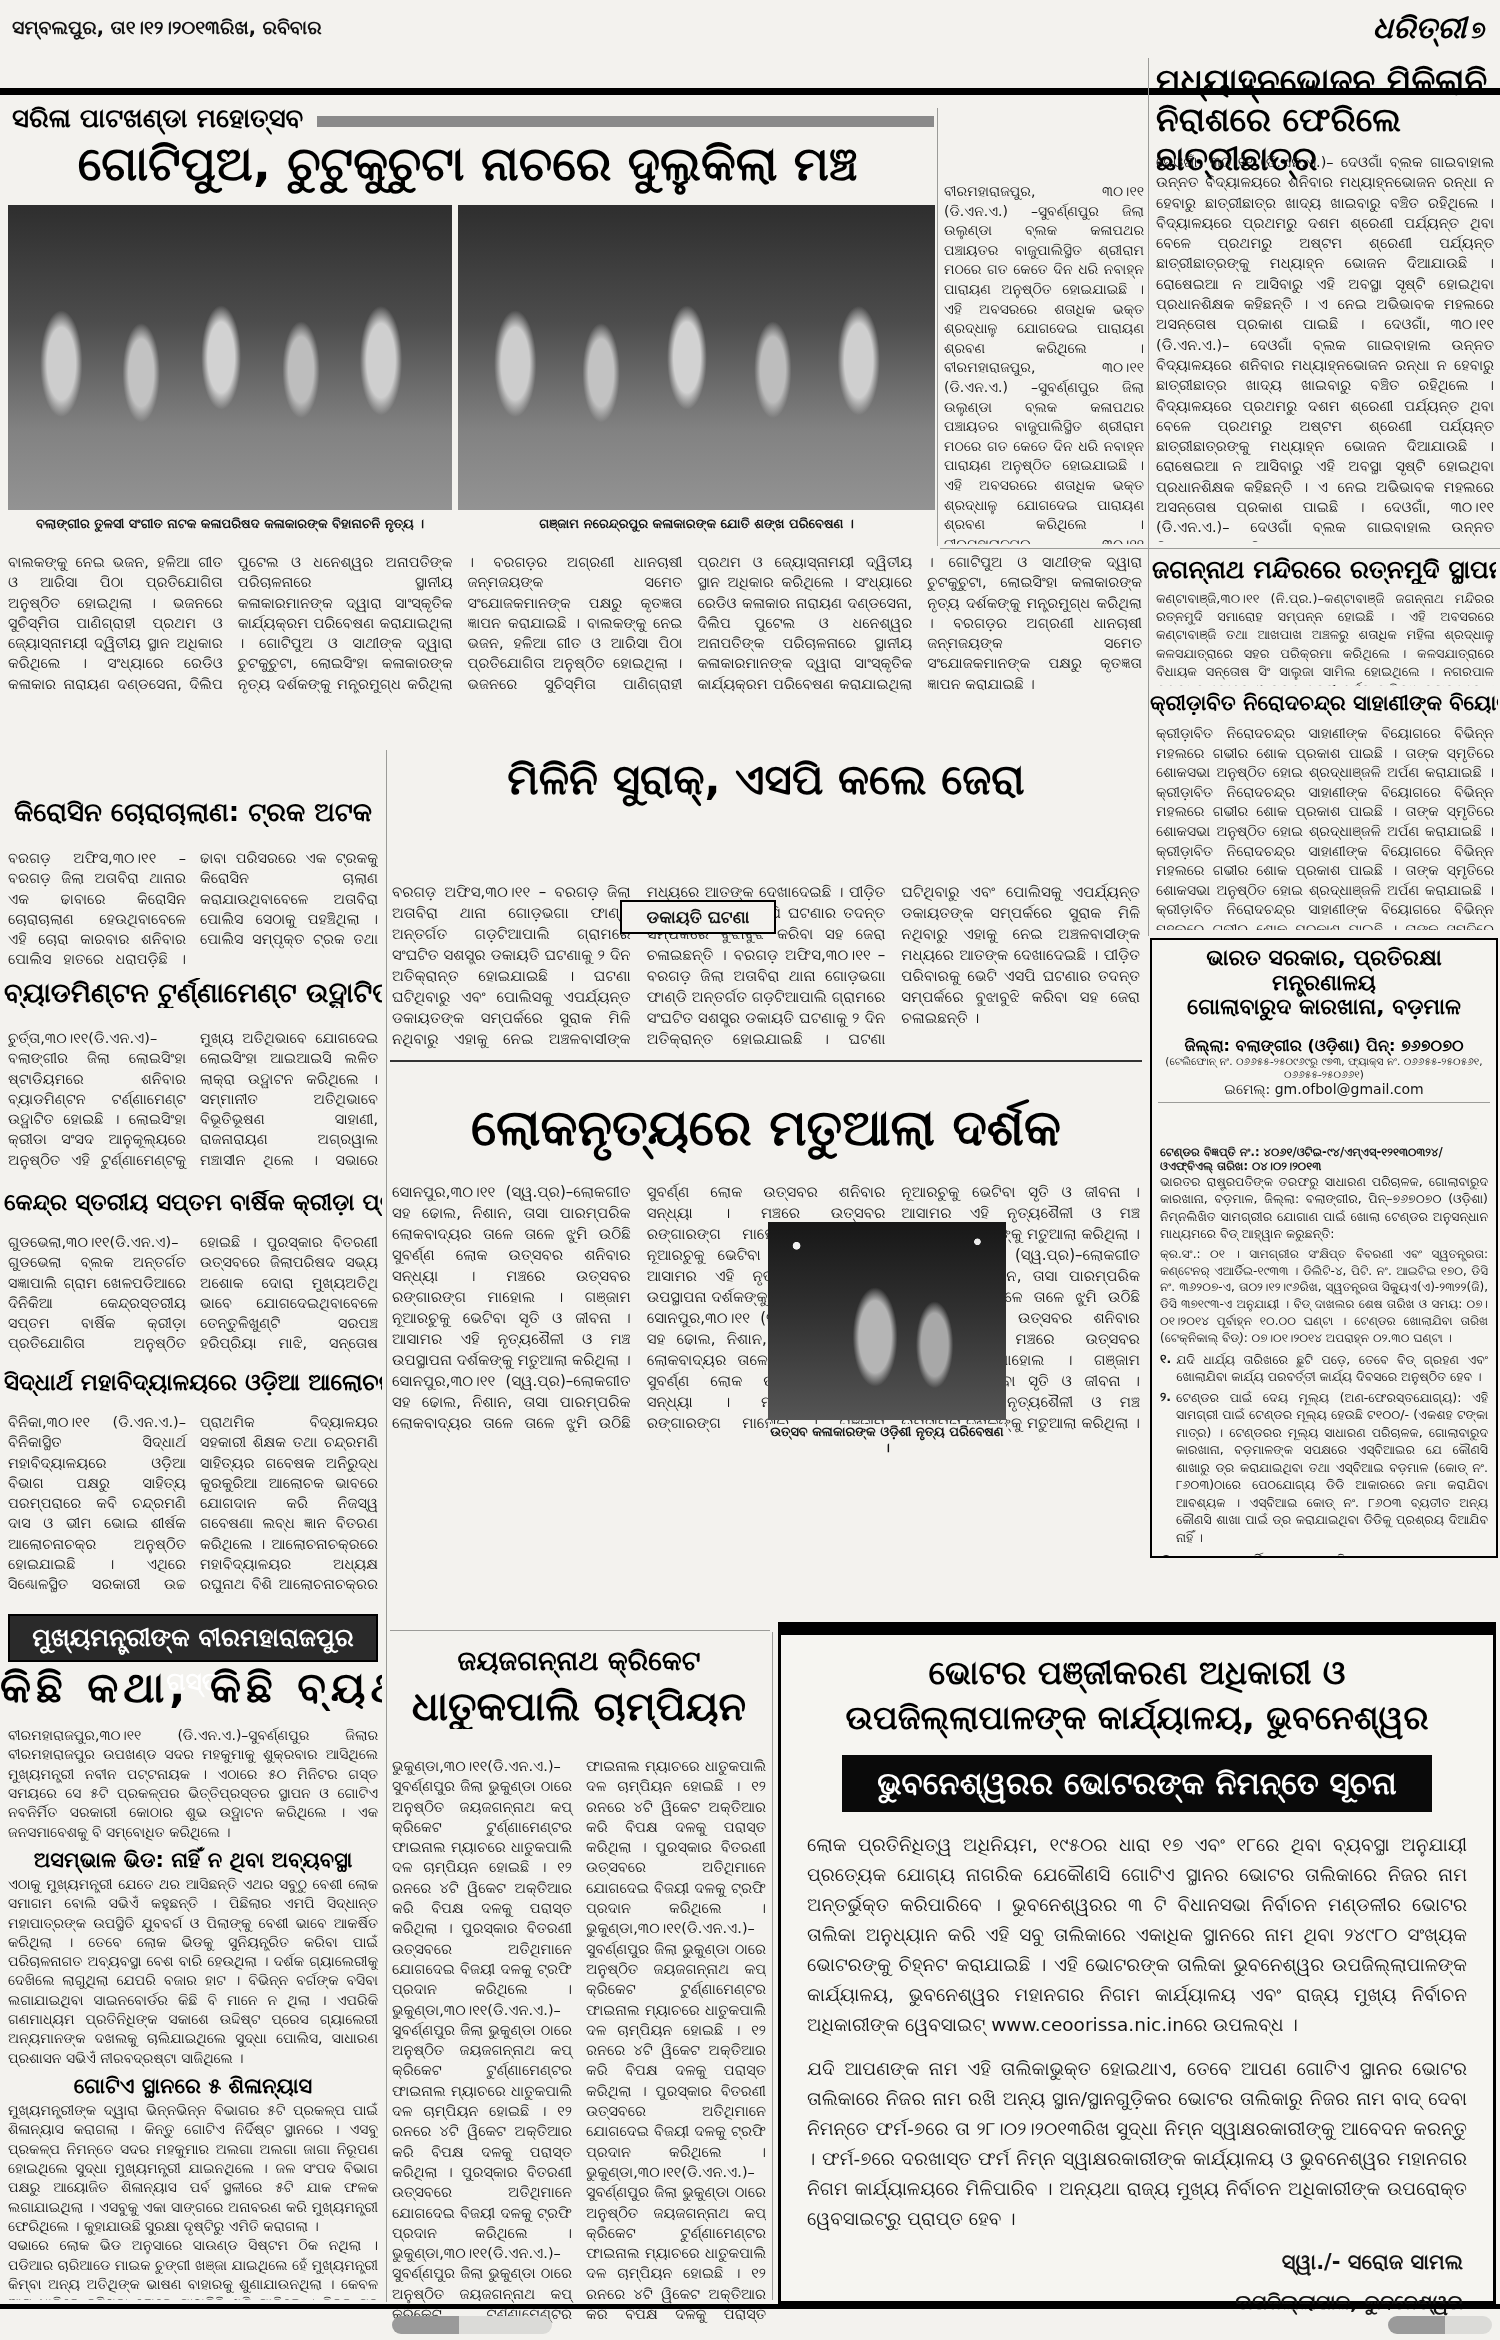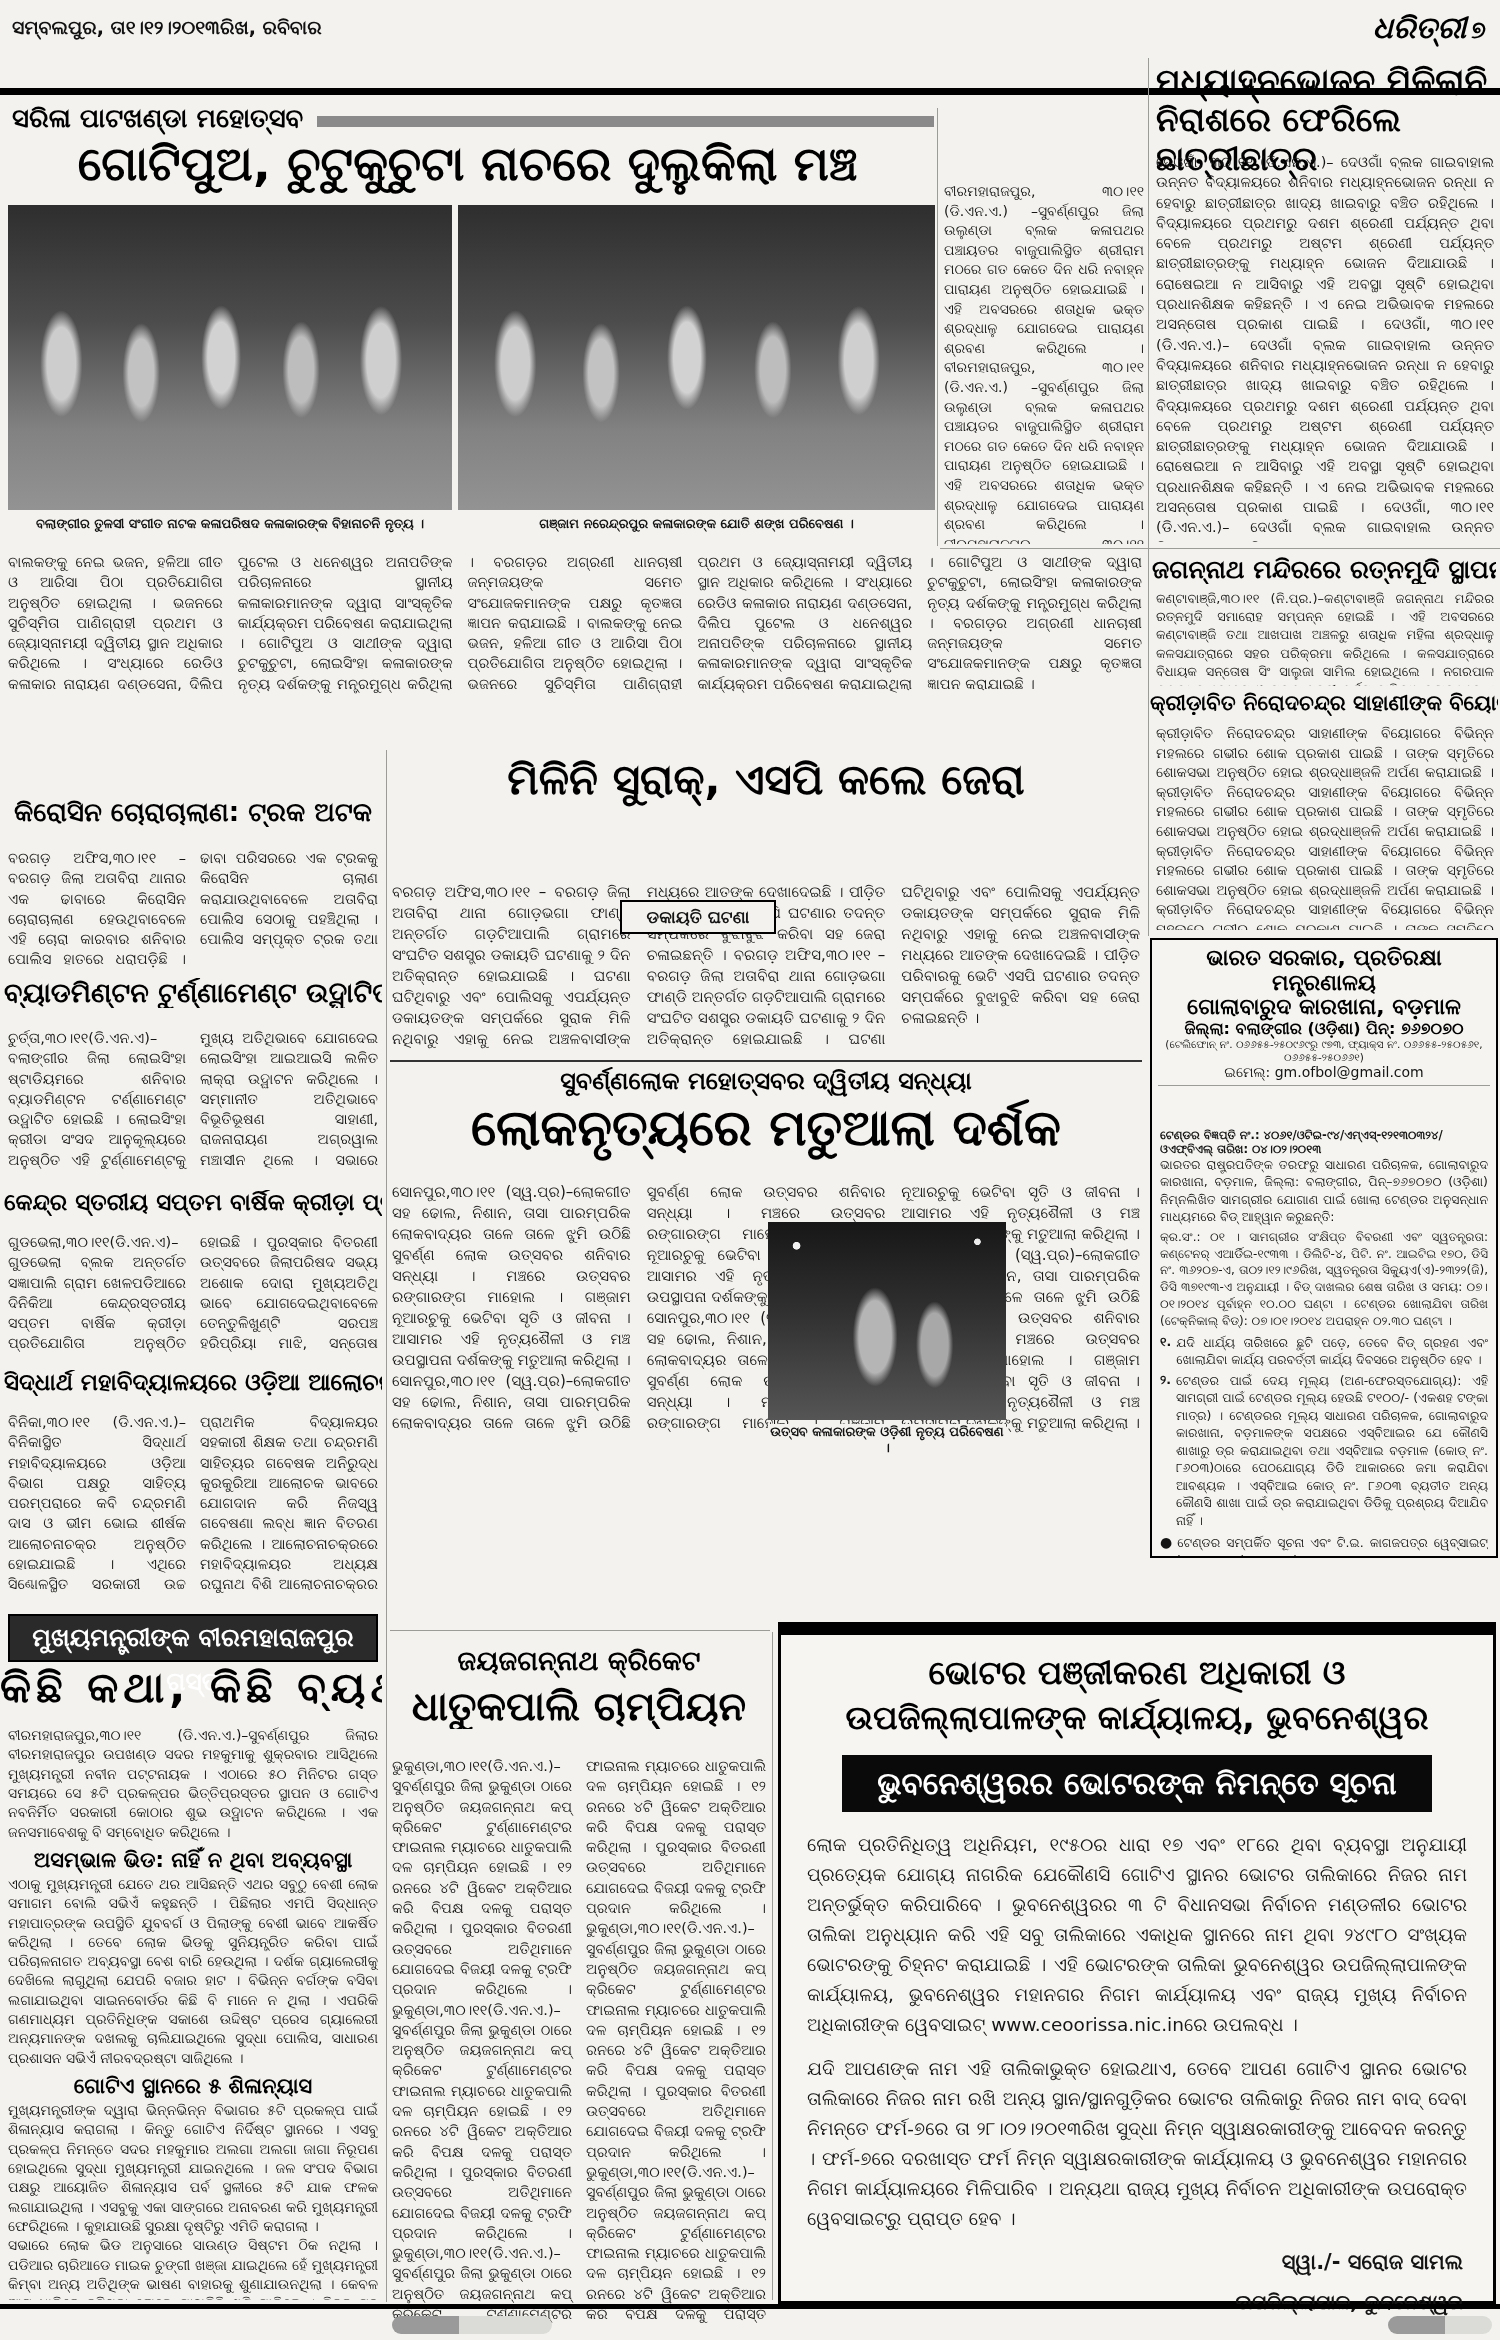--- a/index.html
+++ b/index.html
@@ -108,36 +108,35 @@
     <div class="cmtext">ସଭାରେ ଲୋକ ଭିଡ ଅନୁସାରେ ସାଉଣ୍ଡ ସିଷ୍ଟମ ଠିକ ନଥିଲା । ପଡିଆର ଚାରିଆଡେ ମାଇକ ଚୁଙ୍ଗୀ ଖଞ୍ଜା ଯାଇଥିଲେ ହେଁ ମୁଖ୍ୟମନ୍ତ୍ରୀ କିମ୍ବା ଅନ୍ୟ ଅତିଥିଙ୍କ ଭାଷଣ ବାହାରକୁ ଶୁଣାଯାଉନଥିଲା । କେବଳ ଆଗ ଧାଡିରେ ବସିଥିବା ଲୋକେ ଯାହାକିଛି ଶୁଣି ପାରିଲେ । କିନ୍ତୁ ପଛ ପଟର ହୋହଲ୍ଲା ଯୋଗୁ ତାହାବି ସ୍ପଷ୍ଟ ନଥିଲା ।</div>
 
   </div>
 
   <div class="abs hl ctr" style="left:390px;top:756px;width:752px;font-size:42px;">ମିଳିନି ସୁରାକ୍, ଏସପି କଲେ ଜେରା</div>
   <div class="abs body c3" style="left:392px;top:882px;width:748px;height:174px;font-size:15px;">ବରଗଡ଼ ଅଫିସ,୩୦।୧୧ – ବରଗଡ଼ ଜିଲା ଅତାବିରା ଥାନା ଗୋଡ଼ଭଗା ଫାଣ୍ଡି ଅନ୍ତର୍ଗତ ଗଡ଼ଟିଆପାଲି ଗ୍ରାମରେ ସଂଘଟିତ ସଶସ୍ତ୍ର ଡକାୟତି ଘଟଣାକୁ ୨ ଦିନ ଅତିକ୍ରାନ୍ତ ହୋଇଯାଇଛି । ଘଟଣା ଘଟିଥିବାରୁ ଏବଂ ପୋଲିସକୁ ଏପର୍ଯ୍ୟନ୍ତ ଡକାୟତଙ୍କ ସମ୍ପର୍କରେ ସୁରାକ ମିଳି ନଥିବାରୁ ଏହାକୁ ନେଇ ଅଞ୍ଚଳବାସୀଙ୍କ ମଧ୍ୟରେ ଆତଙ୍କ ଦେଖାଦେଇଛି । ପୀଡ଼ିତ ପରିବାରକୁ ଭେଟି ଏସପି ଘଟଣାର ତଦନ୍ତ ସମ୍ପର୍କରେ ବୁଝାବୁଝି କରିବା ସହ ଜେରା ଚଳାଇଛନ୍ତି । ବରଗଡ଼ ଅଫିସ,୩୦।୧୧ – ବରଗଡ଼ ଜିଲା ଅତାବିରା ଥାନା ଗୋଡ଼ଭଗା ଫାଣ୍ଡି ଅନ୍ତର୍ଗତ ଗଡ଼ଟିଆପାଲି ଗ୍ରାମରେ ସଂଘଟିତ ସଶସ୍ତ୍ର ଡକାୟତି ଘଟଣାକୁ ୨ ଦିନ ଅତିକ୍ରାନ୍ତ ହୋଇଯାଇଛି । ଘଟଣା ଘଟିଥିବାରୁ ଏବଂ ପୋଲିସକୁ ଏପର୍ଯ୍ୟନ୍ତ ଡକାୟତଙ୍କ ସମ୍ପର୍କରେ ସୁରାକ ମିଳି ନଥିବାରୁ ଏହାକୁ ନେଇ ଅଞ୍ଚଳବାସୀଙ୍କ ମଧ୍ୟରେ ଆତଙ୍କ ଦେଖାଦେଇଛି । ପୀଡ଼ିତ ପରିବାରକୁ ଭେଟି ଏସପି ଘଟଣାର ତଦନ୍ତ ସମ୍ପର୍କରେ ବୁଝାବୁଝି କରିବା ସହ ଜେରା ଚଳାଇଛନ୍ତି ।</div>
   <div class="abs label-box" style="left:620px;top:900px;width:152px;height:30px;font-size:17px;line-height:30px;">ଡକାୟତି ଘଟଣା</div>
 
   <div class="abs" style="left:390px;top:1060px;width:752px;height:2px;background:#333;"></div>
 
-  <div class="abs hl ctr" style="left:390px;top:1068px;width:752px;font-size:24px;">ସୁବର୍ଣ୍ଣଲୋକ ମହୋତ୍ସବର ଦ୍ୱିତୀୟ ସନ୍ଧ୍ୟା</div>
   <div class="abs hl ctr" style="left:390px;top:1100px;width:752px;font-size:50px;">ଲୋକନୃତ୍ୟରେ ମତୁଆଲା ଦର୍ଶକ</div>
   <div class="abs body c3" style="left:392px;top:1182px;width:748px;height:442px;font-size:15px;">ସୋନପୁର,୩୦।୧୧ (ସ୍ୱ.ପ୍ର)–ଲୋକଗୀତ ସହ ଢୋଲ, ନିଶାନ, ତାସା ପାରମ୍ପରିକ ଲୋକବାଦ୍ୟର ତାଳେ ତାଳେ ଝୁମି ଉଠିଛି ସୁବର୍ଣ୍ଣ ଲୋକ ଉତ୍ସବର ଶନିବାର ସନ୍ଧ୍ୟା । ମଞ୍ଚରେ ଉତ୍ସବର ରଙ୍ଗାରଙ୍ଗ ମାହୋଲ । ଗଞ୍ଜାମ ନୂଆରଚୁକୁ ଭେଟିବା ସୃତି ଓ ଜୀବନା । ଆସାମର ଏହି ନୃତ୍ୟଶୈଳୀ ଓ ମଞ୍ଚ ଉପସ୍ଥାପନା ଦର୍ଶକଙ୍କୁ ମତୁଆଲା କରିଥିଲା । ସୋନପୁର,୩୦।୧୧ (ସ୍ୱ.ପ୍ର)–ଲୋକଗୀତ ସହ ଢୋଲ, ନିଶାନ, ତାସା ପାରମ୍ପରିକ ଲୋକବାଦ୍ୟର ତାଳେ ତାଳେ ଝୁମି ଉଠିଛି ସୁବର୍ଣ୍ଣ ଲୋକ ଉତ୍ସବର ଶନିବାର ସନ୍ଧ୍ୟା । ମଞ୍ଚରେ ଉତ୍ସବର ରଙ୍ଗାରଙ୍ଗ ମାହୋଲ । ଗଞ୍ଜାମ ନୂଆରଚୁକୁ ଭେଟିବା ସୃତି ଓ ଜୀବନା । ଆସାମର ଏହି ନୃତ୍ୟଶୈଳୀ ଓ ମଞ୍ଚ ଉପସ୍ଥାପନା ଦର୍ଶକଙ୍କୁ ମତୁଆଲା କରିଥିଲା । ସୋନପୁର,୩୦।୧୧ (ସ୍ୱ.ପ୍ର)–ଲୋକଗୀତ ସହ ଢୋଲ, ନିଶାନ, ତାସା ପାରମ୍ପରିକ ଲୋକବାଦ୍ୟର ତାଳେ ତାଳେ ଝୁମି ଉଠିଛି ସୁବର୍ଣ୍ଣ ଲୋକ ଉତ୍ସବର ଶନିବାର ସନ୍ଧ୍ୟା । ମଞ୍ଚରେ ଉତ୍ସବର ରଙ୍ଗାରଙ୍ଗ ମାହୋଲ । ଗଞ୍ଜାମ ନୂଆରଚୁକୁ ଭେଟିବା ସୃତି ଓ ଜୀବନା । ଆସାମର ଏହି ନୃତ୍ୟଶୈଳୀ ଓ ମଞ୍ଚ ଉପସ୍ଥାପନା ଦର୍ଶକଙ୍କୁ ମତୁଆଲା କରିଥିଲା । ସୋନପୁର,୩୦।୧୧ (ସ୍ୱ.ପ୍ର)–ଲୋକଗୀତ ସହ ଢୋଲ, ନିଶାନ, ତାସା ପାରମ୍ପରିକ ଲୋକବାଦ୍ୟର ତାଳେ ତାଳେ ଝୁମି ଉଠିଛି ସୁବର୍ଣ୍ଣ ଲୋକ ଉତ୍ସବର ଶନିବାର ସନ୍ଧ୍ୟା । ମଞ୍ଚରେ ଉତ୍ସବର ରଙ୍ଗାରଙ୍ଗ ମାହୋଲ । ଗଞ୍ଜାମ ନୂଆରଚୁକୁ ଭେଟିବା ସୃତି ଓ ଜୀବନା । ଆସାମର ଏହି ନୃତ୍ୟଶୈଳୀ ଓ ମଞ୍ଚ ଉପସ୍ଥାପନା ଦର୍ଶକଙ୍କୁ ମତୁଆଲା କରିଥିଲା ।</div>
   <div class="abs photo2" style="left:768px;top:1222px;width:238px;height:198px;"></div>
   <div class="abs caption" style="left:768px;top:1424px;width:238px;background:#f3f2ee;">ଉତ୍ସବ କଳାକାରଙ୍କ ଓଡ଼ିଶୀ ନୃତ୍ୟ ପରିବେଷଣ ।</div>
 
   <div class="abs hline" style="left:390px;top:1630px;width:380px;"></div>
   <div class="abs vline" style="left:772px;top:1632px;height:668px;"></div>
   <div class="abs hl ctr" style="left:390px;top:1646px;width:378px;font-size:27px;">ଜୟଜଗନ୍ନାଥ କ୍ରିକେଟ</div>
   <div class="abs hl ctr nw" style="left:388px;top:1684px;width:382px;font-size:40px;">ଧାତୁକପାଲି ଚାମ୍ପିୟନ</div>
   <div class="abs body c2" style="left:392px;top:1756px;width:374px;height:572px;font-size:14.5px;">ଭୁକୁଣ୍ଡା,୩୦।୧୧(ଡି.ଏନ.ଏ.)–ସୁବର୍ଣ୍ଣପୁର ଜିଲା ଭୁକୁଣ୍ଡା ଠାରେ ଅନୁଷ୍ଠିତ ଜୟଜଗନ୍ନାଥ କପ୍ କ୍ରିକେଟ ଟୁର୍ଣ୍ଣାମେଣ୍ଟର ଫାଇନାଲ ମ୍ୟାଚରେ ଧାତୁକପାଲି ଦଳ ଚାମ୍ପିୟନ ହୋଇଛି । ୧୨ ରନରେ ୪ଟି ୱିକେଟ ଅକ୍ତିଆର କରି ବିପକ୍ଷ ଦଳକୁ ପରାସ୍ତ କରିଥିଲା । ପୁରସ୍କାର ବିତରଣୀ ଉତ୍ସବରେ ଅତିଥିମାନେ ଯୋଗଦେଇ ବିଜୟୀ ଦଳକୁ ଟ୍ରଫି ପ୍ରଦାନ କରିଥିଲେ । ଭୁକୁଣ୍ଡା,୩୦।୧୧(ଡି.ଏନ.ଏ.)–ସୁବର୍ଣ୍ଣପୁର ଜିଲା ଭୁକୁଣ୍ଡା ଠାରେ ଅନୁଷ୍ଠିତ ଜୟଜଗନ୍ନାଥ କପ୍ କ୍ରିକେଟ ଟୁର୍ଣ୍ଣାମେଣ୍ଟର ଫାଇନାଲ ମ୍ୟାଚରେ ଧାତୁକପାଲି ଦଳ ଚାମ୍ପିୟନ ହୋଇଛି । ୧୨ ରନରେ ୪ଟି ୱିକେଟ ଅକ୍ତିଆର କରି ବିପକ୍ଷ ଦଳକୁ ପରାସ୍ତ କରିଥିଲା । ପୁରସ୍କାର ବିତରଣୀ ଉତ୍ସବରେ ଅତିଥିମାନେ ଯୋଗଦେଇ ବିଜୟୀ ଦଳକୁ ଟ୍ରଫି ପ୍ରଦାନ କରିଥିଲେ । ଭୁକୁଣ୍ଡା,୩୦।୧୧(ଡି.ଏନ.ଏ.)–ସୁବର୍ଣ୍ଣପୁର ଜିଲା ଭୁକୁଣ୍ଡା ଠାରେ ଅନୁଷ୍ଠିତ ଜୟଜଗନ୍ନାଥ କପ୍ କ୍ରିକେଟ ଟୁର୍ଣ୍ଣାମେଣ୍ଟର ଫାଇନାଲ ମ୍ୟାଚରେ ଧାତୁକପାଲି ଦଳ ଚାମ୍ପିୟନ ହୋଇଛି । ୧୨ ରନରେ ୪ଟି ୱିକେଟ ଅକ୍ତିଆର କରି ବିପକ୍ଷ ଦଳକୁ ପରାସ୍ତ କରିଥିଲା । ପୁରସ୍କାର ବିତରଣୀ ଉତ୍ସବରେ ଅତିଥିମାନେ ଯୋଗଦେଇ ବିଜୟୀ ଦଳକୁ ଟ୍ରଫି ପ୍ରଦାନ କରିଥିଲେ । ଭୁକୁଣ୍ଡା,୩୦।୧୧(ଡି.ଏନ.ଏ.)–ସୁବର୍ଣ୍ଣପୁର ଜିଲା ଭୁକୁଣ୍ଡା ଠାରେ ଅନୁଷ୍ଠିତ ଜୟଜଗନ୍ନାଥ କପ୍ କ୍ରିକେଟ ଟୁର୍ଣ୍ଣାମେଣ୍ଟର ଫାଇନାଲ ମ୍ୟାଚରେ ଧାତୁକପାଲି ଦଳ ଚାମ୍ପିୟନ ହୋଇଛି । ୧୨ ରନରେ ୪ଟି ୱିକେଟ ଅକ୍ତିଆର କରି ବିପକ୍ଷ ଦଳକୁ ପରାସ୍ତ କରିଥିଲା । ପୁରସ୍କାର ବିତରଣୀ ଉତ୍ସବରେ ଅତିଥିମାନେ ଯୋଗଦେଇ ବିଜୟୀ ଦଳକୁ ଟ୍ରଫି ପ୍ରଦାନ କରିଥିଲେ । ଭୁକୁଣ୍ଡା,୩୦।୧୧(ଡି.ଏନ.ଏ.)–ସୁବର୍ଣ୍ଣପୁର ଜିଲା ଭୁକୁଣ୍ଡା ଠାରେ ଅନୁଷ୍ଠିତ ଜୟଜଗନ୍ନାଥ କପ୍ କ୍ରିକେଟ ଟୁର୍ଣ୍ଣାମେଣ୍ଟର ଫାଇନାଲ ମ୍ୟାଚରେ ଧାତୁକପାଲି ଦଳ ଚାମ୍ପିୟନ ହୋଇଛି । ୧୨ ରନରେ ୪ଟି ୱିକେଟ ଅକ୍ତିଆର କରି ବିପକ୍ଷ ଦଳକୁ ପରାସ୍ତ କରିଥିଲା । ପୁରସ୍କାର ବିତରଣୀ ଉତ୍ସବରେ ଅତିଥିମାନେ ଯୋଗଦେଇ ବିଜୟୀ ଦଳକୁ ଟ୍ରଫି ପ୍ରଦାନ କରିଥିଲେ । ଭୁକୁଣ୍ଡା,୩୦।୧୧(ଡି.ଏନ.ଏ.)–ସୁବର୍ଣ୍ଣପୁର ଜିଲା ଭୁକୁଣ୍ଡା ଠାରେ ଅନୁଷ୍ଠିତ ଜୟଜଗନ୍ନାଥ କପ୍ କ୍ରିକେଟ ଟୁର୍ଣ୍ଣାମେଣ୍ଟର ଫାଇନାଲ ମ୍ୟାଚରେ ଧାତୁକପାଲି ଦଳ ଚାମ୍ପିୟନ ହୋଇଛି । ୧୨ ରନରେ ୪ଟି ୱିକେଟ ଅକ୍ତିଆର କରି ବିପକ୍ଷ ଦଳକୁ ପରାସ୍ତ କରିଥିଲା । ପୁରସ୍କାର ବିତରଣୀ ଉତ୍ସବରେ ଅତିଥିମାନେ ଯୋଗଦେଇ ବିଜୟୀ ଦଳକୁ ଟ୍ରଫି ପ୍ରଦାନ କରିଥିଲେ । ଭୁକୁଣ୍ଡା,୩୦।୧୧(ଡି.ଏନ.ଏ.)–ସୁବର୍ଣ୍ଣପୁର ଜିଲା ଭୁକୁଣ୍ଡା ଠାରେ ଅନୁଷ୍ଠିତ ଜୟଜଗନ୍ନାଥ କପ୍ କ୍ରିକେଟ ଟୁର୍ଣ୍ଣାମେଣ୍ଟର ଫାଇନାଲ ମ୍ୟାଚରେ ଧାତୁକପାଲି ଦଳ ଚାମ୍ପିୟନ ହୋଇଛି । ୧୨ ରନରେ ୪ଟି ୱିକେଟ ଅକ୍ତିଆର କରି ବିପକ୍ଷ ଦଳକୁ ପରାସ୍ତ କରିଥିଲା । ପୁରସ୍କାର ବିତରଣୀ ଉତ୍ସବରେ ଅତିଥିମାନେ ଯୋଗଦେଇ ବିଜୟୀ ଦଳକୁ ଟ୍ରଫି ପ୍ରଦାନ କରିଥିଲେ ।</div>
 
   <div class="abs tender" style="left:1150px;top:938px;width:344px;height:616px;">
     <div class="hl ctr" style="font-size:22px;margin-top:6px;">ଭାରତ ସରକାର, ପ୍ରତିରକ୍ଷା ମନ୍ତ୍ରଣାଳୟ</div>
     <div class="hl ctr" style="font-size:22px;">ଗୋଲାବାରୁଦ କାରଖାନା, ବଡ଼ମାଳ</div>
-    <div class="hl ctr" style="font-size:16px;">ଜିଲ୍ଲା: ବଲାଙ୍ଗୀର (ଓଡ଼ିଶା) ପିନ୍: ୭୬୭୦୭୦</div>
+    <div class="hl ctr" style="font-size:16px;margin-top:17px;">ଜିଲ୍ଲା: ବଲାଙ୍ଗୀର (ଓଡ଼ିଶା) ପିନ୍: ୭୬୭୦୭୦</div>
     <div class="ctr tl" style="font-size:10.5px;">(ଟେଲିଫୋନ୍ ନଂ. ୦୬୬୫୫-୨୫୦୯୬୯ରୁ ୯୭୩, ଫ୍ୟାକ୍ସ ନଂ. ୦୬୬୫୫-୨୫୦୫୬୧, ୦୬୬୫୫-୨୫୦୬୬୧)</div>
     <div class="ctr tl" style="font-size:14px;">ଇମେଲ୍: gm.ofbol@gmail.com</div>
     <div class="hline" style="margin:4px 6px;"></div>
     <div class="tl" style="font-size:11.5px;font-weight:bold;margin-top:42px;">ଟେଣ୍ଡର ବିଜ୍ଞପ୍ତି ନଂ.: ୪୦୬୧/ଓଟିଇ-୯୪/ଏମ୍ଏସ୍-୧୨୧୩୦୩୨୪/ଓଏଫ୍ବିଏଲ୍ ତାରିଖ: ୦୪।୦୨।୨୦୧୩</div>
     <div class="tl body" style="font-size:12.5px;">ଭାରତର ରାଷ୍ଟ୍ରପତିଙ୍କ ତରଫରୁ ସାଧାରଣ ପରିଚାଳକ, ଗୋଲାବାରୁଦ କାରଖାନା, ବଡ଼ମାଳ, ଜିଲ୍ଲା: ବଲାଙ୍ଗୀର, ପିନ୍–୭୬୭୦୭୦ (ଓଡ଼ିଶା) ନିମ୍ନଲିଖିତ ସାମଗ୍ରୀର ଯୋଗାଣ ପାଇଁ ଖୋଲା ଟେଣ୍ଡର ଅନୁସନ୍ଧାନ ମାଧ୍ୟମରେ ବିଡ୍ ଆହ୍ୱାନ କରୁଛନ୍ତି:</div>
     <div class="tl body" style="font-size:12px;margin-top:3px;">କ୍ର.ସଂ.: ୦୧ । ସାମଗ୍ରୀର ସଂକ୍ଷିପ୍ତ ବିବରଣୀ ଏବଂ ସ୍ୱତନ୍ତ୍ରତା: କଣ୍ଟେନର୍ ଏଆର୍ଡିଇ-୧୯୩୩ । ଡିଲିଟି-୪, ପିଟି. ନଂ. ଆଇଟିଇ ୧୭୦, ଡିସି ନଂ. ୩୬୨୦୭-ଏ, ତା୦୨।୧୨।୯୬ରିଖ, ସ୍ୱତନ୍ତ୍ରତା ସିକ୍ୟୁଏ(ଏ)-୨୩୨୨(ଜି), ଡିସି ୩୭୧୯୩-ଏ ଅନୁଯାୟୀ । ବିଡ୍ ଦାଖଲର ଶେଷ ତାରିଖ ଓ ସମୟ: ୦୭।୦୧।୨୦୧୪ ପୂର୍ବାହ୍ନ ୧୦.୦୦ ଘଣ୍ଟା । ଟେଣ୍ଡର ଖୋଲାଯିବା ତାରିଖ (ଟେକ୍ନିକାଲ୍ ବିଡ୍): ୦୭।୦୧।୨୦୧୪ ଅପରାହ୍ନ ୦୨.୩୦ ଘଣ୍ଟା ।</div>
     <div class="tl" style="display:flex;margin-top:4px;">
       <span style="font-weight:bold;font-size:12.5px;margin-right:5px;">୧.</span>
       <span class="body" style="font-size:12.5px;">ଯଦି ଧାର୍ଯ୍ୟ ତାରିଖରେ ଛୁଟି ପଡ଼େ, ତେବେ ବିଡ୍ ଗ୍ରହଣ ଏବଂ ଖୋଲାଯିବା କାର୍ଯ୍ୟ ପରବର୍ତ୍ତୀ କାର୍ଯ୍ୟ ଦିବସରେ ଅନୁଷ୍ଠିତ ହେବ ।</span>
     </div>

